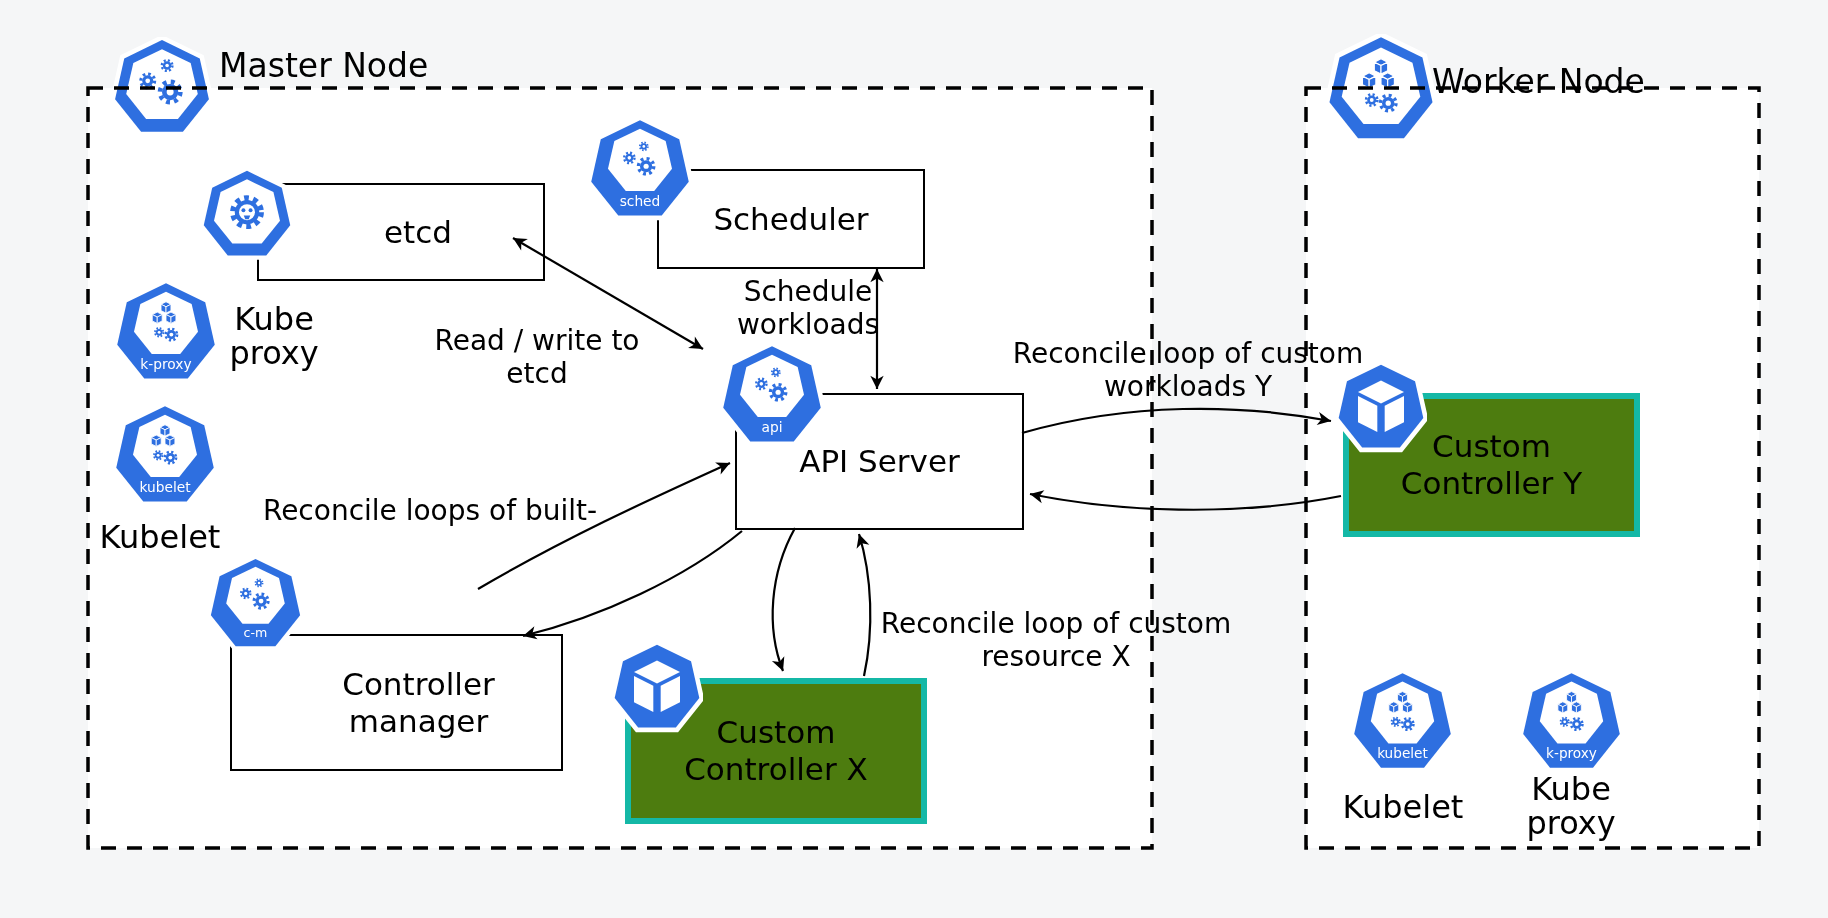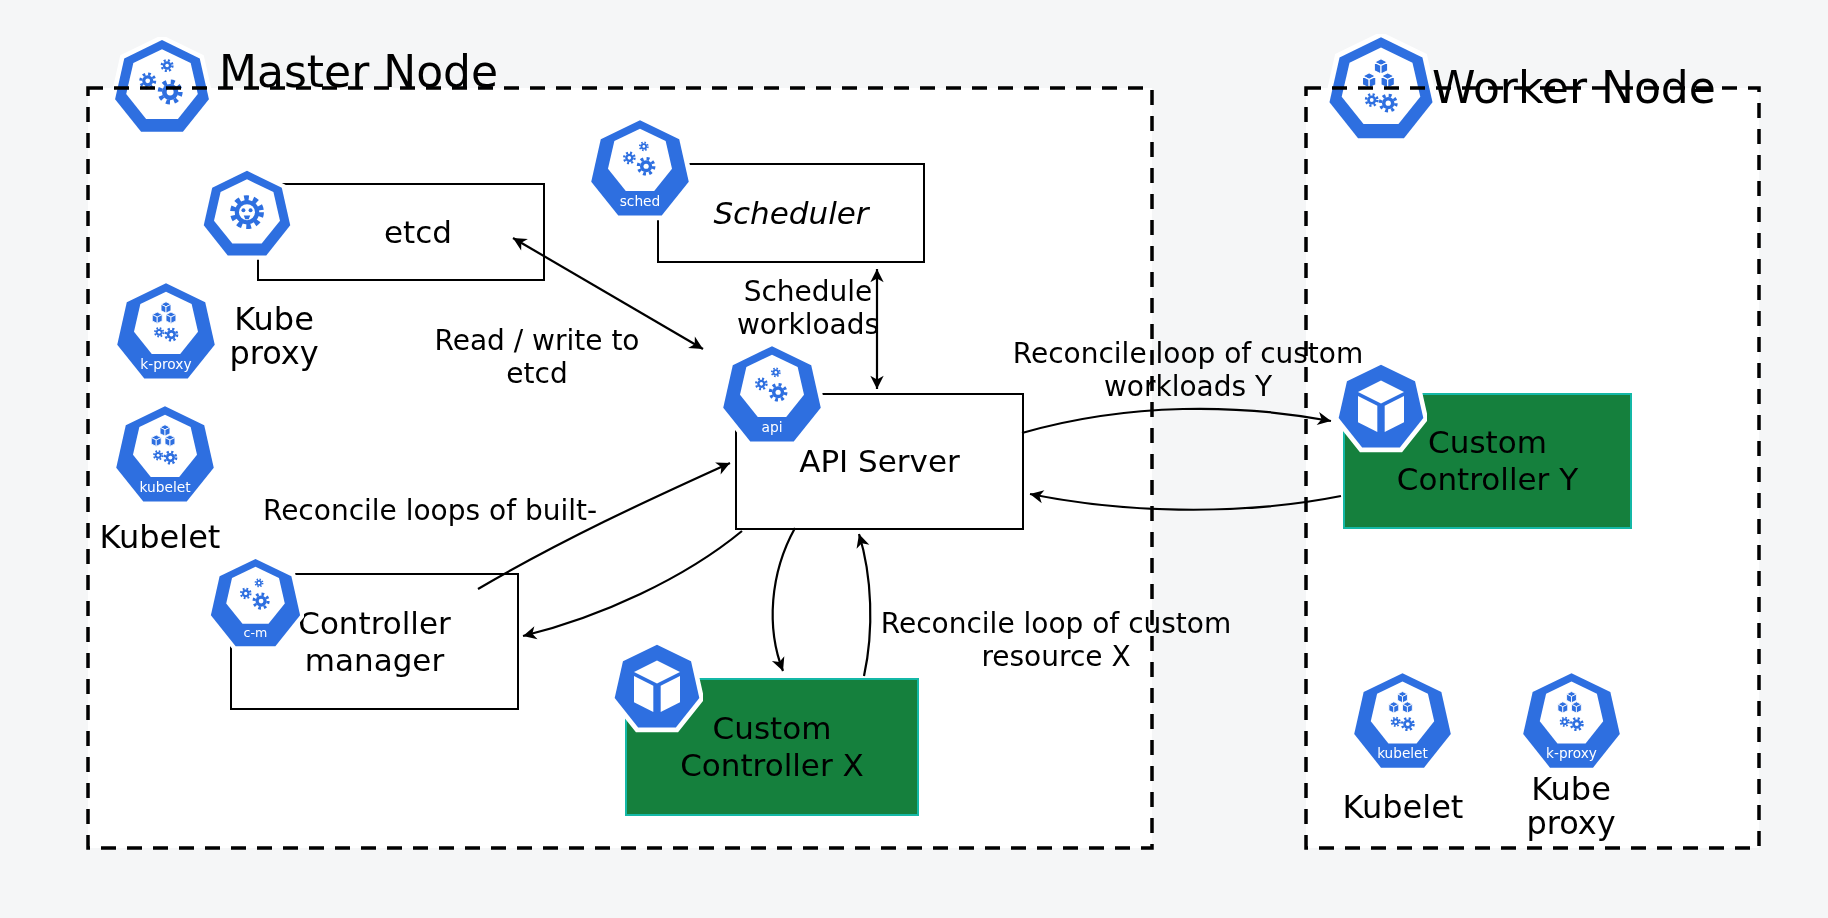--- a/index.html
+++ b/index.html
@@ -5,27 +5,27 @@
   html,body{margin:0;padding:0;background:#e9eaec;}
   .canvas{
     position:relative;
     width:1828px;height:918px;
     background:#f5f6f7;
     font-family:"DejaVu Sans","Liberation Sans",sans-serif;
     color:#000;
     overflow:hidden;
   }
   .nodebg{position:absolute;background:#ffffff;}
-  .node-title{position:absolute;font-size:44px;color:#000;white-space:nowrap;z-index:3;}
+  .node-title{position:absolute;font-size:33px;color:#000;white-space:nowrap;z-index:3;}
   .box{
     position:absolute;border:2px solid #000;background:#fff;z-index:2;
     display:flex;flex-direction:column;align-items:center;justify-content:center;
     font-size:31px;text-align:center;line-height:37px;
   }
-  .box.custom{background:#15803d;border:2px solid #14b8a6;}
+  .box.custom{background:#4d7c0f;border:6px solid #14b8a6;}
   .icon{position:absolute;z-index:4;}
   .overlay{position:absolute;left:0;top:0;z-index:5;pointer-events:none;}
   .anno{
     position:absolute;transform:translate(-50%,-50%);
     font-size:28px;line-height:33px;text-align:center;white-space:nowrap;z-index:3;
   }
   .side-label{
     position:absolute;transform:translate(-50%,-50%);
     font-size:32px;line-height:34px;text-align:center;white-space:nowrap;z-index:3;
   }
@@ -84,29 +84,29 @@
   <div class="nodebg" style="left:88px;top:88px;width:1064px;height:760px;"></div>
   <div class="nodebg" style="left:1306px;top:88px;width:453px;height:760px;"></div>
 
   <div class="node-title" style="left:219px;top:46px;">Master Node</div>
   <div class="node-title" style="left:1432px;top:62px;">Worker Node</div>
 
   <div class="box pad-left" style="left:257px;top:183px;width:250px;height:94px;">
     <span>etcd</span>
   </div>
 
-  <div class="box" style="left:657px;top:163px;width:264px;height:96px;font-style:italic;">
+  <div class="box" style="left:657px;top:169px;width:264px;height:96px;">
     <span>Scheduler</span>
   </div>
 
   <div class="box pad-top" style="left:735px;top:393px;width:285px;height:133px;">
     <span>API Server</span>
   </div>
 
-  <div class="box" style="left:230px;top:573px;width:285px;height:133px;">
+  <div class="box" style="left:230px;top:634px;width:285px;height:133px;padding-left:44px;">
     <span>Controller</span>
     <span>manager</span>
   </div>
 
   <div class="box custom" style="left:625px;top:678px;width:290px;height:134px;">
     <span>Custom</span>
     <span>Controller X</span>
   </div>
 
   <div class="box custom" style="left:1343px;top:393px;width:285px;height:132px;">

